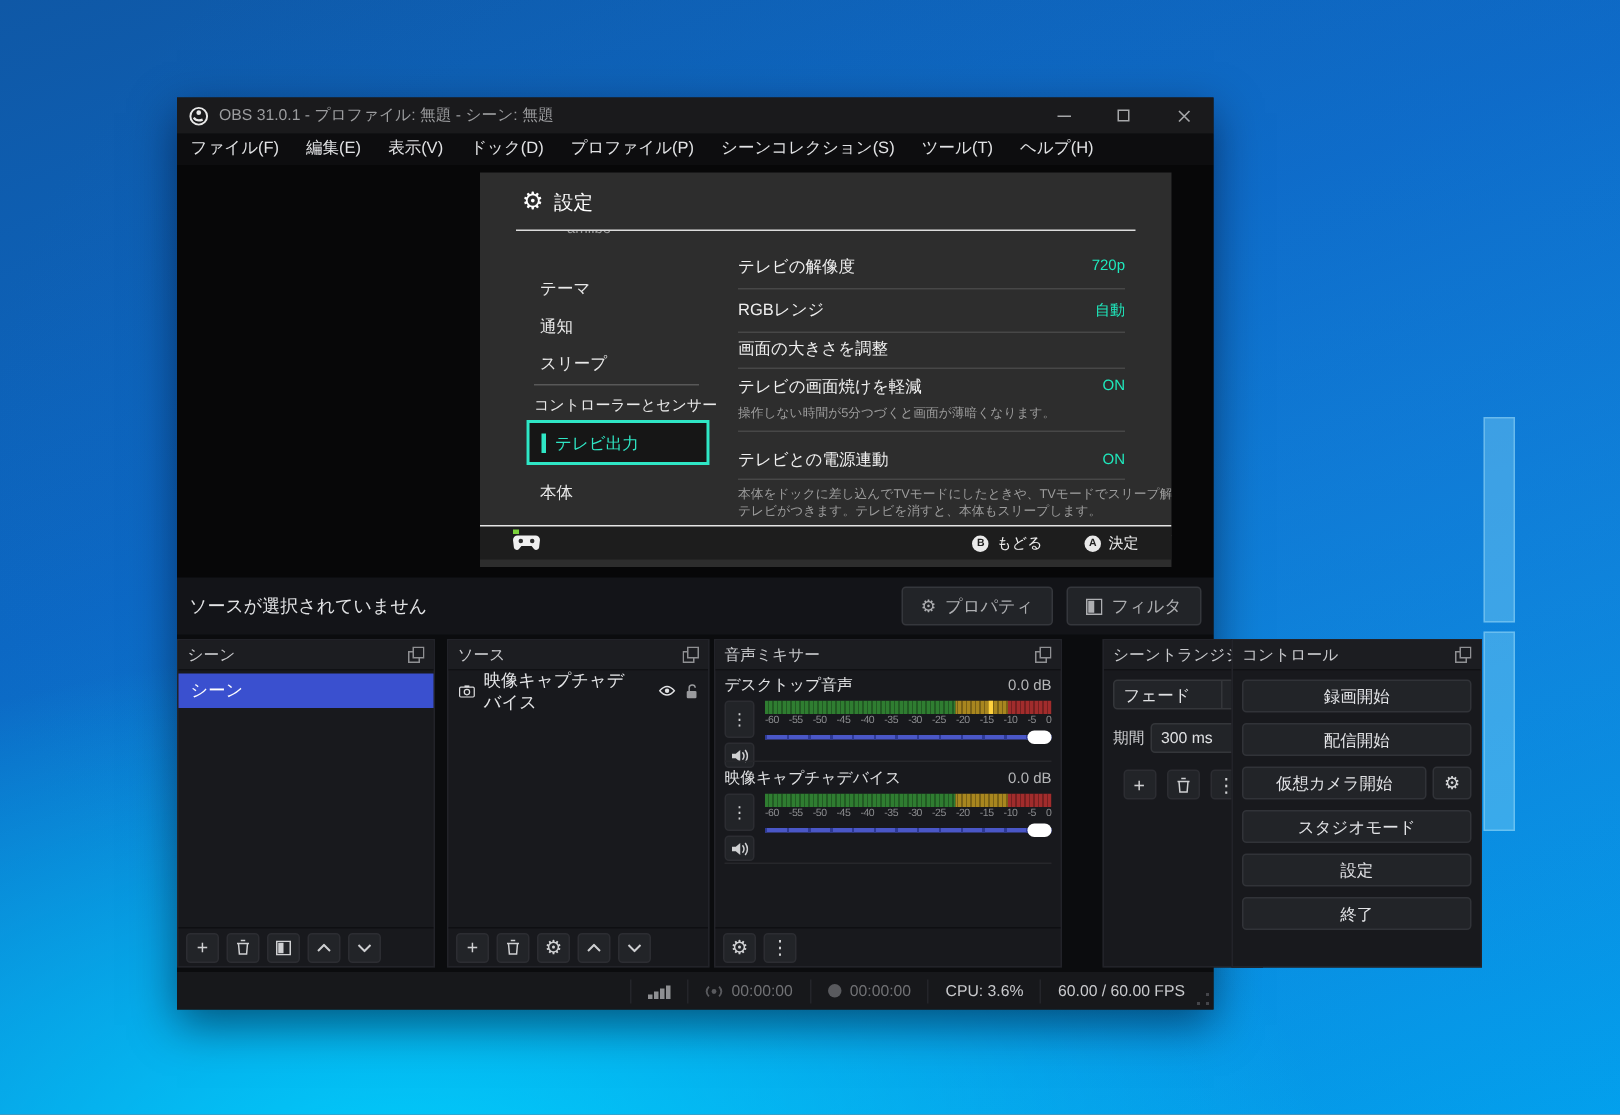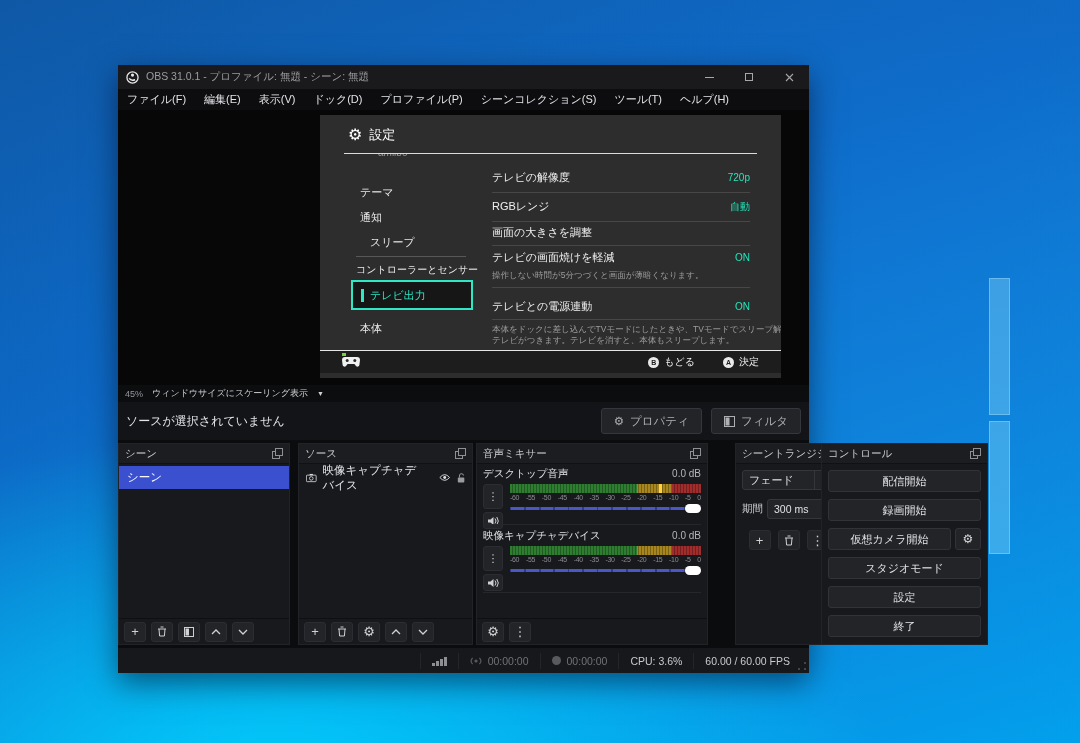--- a/index.html
+++ b/index.html
@@ -199,21 +199,21 @@
         <span class="sw-gear">⚙</span>
         <span class="sw-title">設定</span>
       </div>
       <div class="sw-hr"></div>
       <div class="sw-cut">
           <span>amiibo</span>
         </div>
 
       <div class="sw-item" style="top:70px;">テーマ</div>
       <div class="sw-item" style="top:95px;">通知</div>
-      <div class="sw-item" style="top:120px;margin-left:10px;">スリープ</div>
+      <div class="sw-item" style="top:120px;">スリープ</div>
       <div class="sw-side-hr"></div>
       <div class="sw-item" style="top:148px; left:36px; font-size:10px;">コントローラーとセンサー</div>
       <div class="sw-selected">
         <div class="sw-selbar"></div>
         <span class="sw-seltext">テレビ出力</span>
       </div>
       <div class="sw-item" style="top:206px;">本体</div>
 
       <div class="sw-row" style="top:55px;">
         <span class="lbl">テレビの解像度</span>
@@ -260,25 +260,20 @@
           </div>
           <div class="sw-btn-hint">
             <span class="sw-circle">A</span>
             <span>決定</span>
           </div>
         </div>
       </div>
     </div>
   </div>
 
-  <div class="scalebar">
-    <span class="scale-pct">45%</span>
-    <span class="scale-lbl">ウィンドウサイズにスケーリング表示</span>
-    <span class="scale-arrow">▼</span>
-  </div>
 
   <div class="srcbar">
     <span class="no-source">ソースが選択されていません</span>
     <div class="srcbar-btns">
       <div class="tbtn">
         <span class="ic">⚙</span>
         <span>プロパティ</span>
       </div>
       <div class="tbtn">
         <svg class="ic" width="11" height="11" viewBox="0 0 11 11">
@@ -530,22 +525,22 @@
 
     <div class="panel p-controls">
       <div class="panel-header">
         <span>コントロール</span>
         <svg class="popout" width="11" height="11" viewBox="0 0 11 11">
             <rect x="0.5" y="3.5" width="7" height="7" fill="none" stroke="#8f9093"></rect>
             <rect x="3.5" y="0.5" width="7" height="7" fill="#1c1d21" stroke="#8f9093"></rect>
           </svg>
       </div>
       <div class="ctl-body">
+        <div class="ctl-btn">録画開始</div>
         <div class="ctl-btn">配信開始</div>
-        <div class="ctl-btn">録画開始</div>
         <div class="vcam-row">
           <div class="ctl-btn">仮想カメラ開始</div>
           <div class="vcam-gear">
               <span>⚙</span>
             </div>
         </div>
         <div class="ctl-btn">スタジオモード</div>
         <div class="ctl-btn">設定</div>
         <div class="ctl-btn">終了</div>
       </div>

